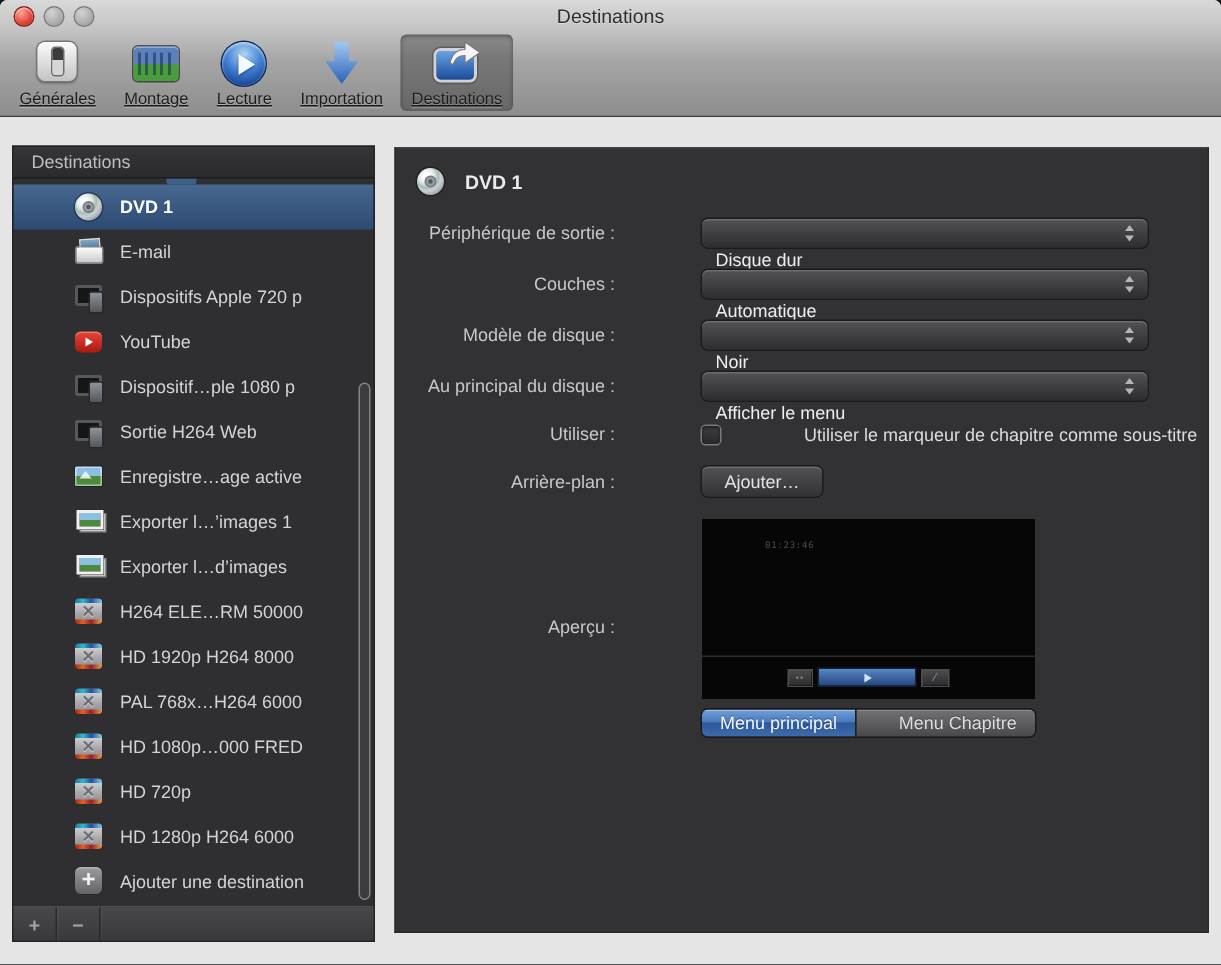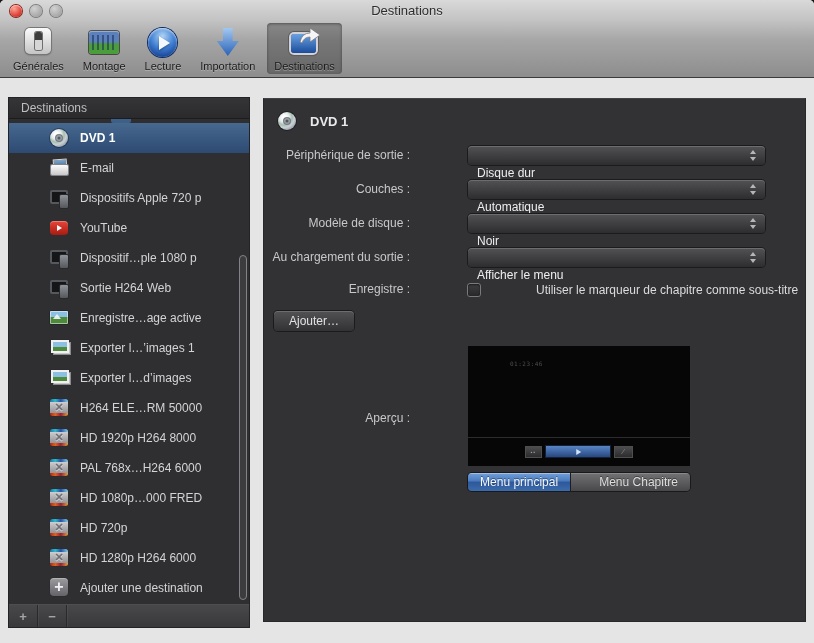--- a/index.html
+++ b/index.html
@@ -18,21 +18,21 @@
   .titlebar { position:relative; height:22px; }
   .traffic-lights { position:absolute; left:10px; top:5px; display:flex; gap:8px; }
   .tl { width:12px; height:12px; border-radius:50%; }
   .tl.red { background:radial-gradient(circle at 35% 30%, #ffa396, #e0443a 60%, #a8261c); box-shadow:0 0 0 1px #8c2018, inset 0 1px 1px rgba(255,255,255,.5); }
   .tl.dim { background:radial-gradient(circle at 35% 30%, #d2d2d2, #a8a8a8 70%, #909090); box-shadow:0 0 0 1px #7c7c7c; }
   .win-title { text-align:center; line-height:21px; font-size:13px; color:#2e2e2e; text-shadow:0 1px 0 rgba(255,255,255,.45); }
   .toolbar { position:absolute; left:6px; top:23px; display:flex; gap:5px; }
   .tb-btn { display:flex; flex-direction:column; align-items:center; padding:2px 7px 2px; border-radius:4px; cursor:default; }
   .tb-btn.selected { background:rgba(22,22,24,.32); box-shadow:inset 0 1px 3px rgba(0,0,0,.4); }
   .tb-icon { width:36px; height:35px; position:relative; }
-  .tb-label { font-size:11px; color:#1b1b1b; text-shadow:0 1px 0 rgba(255,255,255,.3); }
+  .tb-label { font-size:11px; color:#1b1b1b; text-shadow:0 1px 0 rgba(255,255,255,.3);text-decoration:underline; }
   .tb-icon::before,.tb-icon::after { content:''; position:absolute; }
   .icon-general::before { left:5px; top:3px; width:26px; height:26px; border-radius:5px;
     background:linear-gradient(#fbfbfb,#c4c4c4); box-shadow:0 0 0 1px #767676, 0 1px 2px rgba(0,0,0,.45); }
   .icon-general::after { left:15px; top:7px; width:7px; height:18px; border-radius:2px;
     background:linear-gradient(#3c3c3c 0 46%, #d6d6d6 46%); box-shadow:0 0 0 1px #6e6e6e; }
   .icon-montage::before { left:3px; top:6px; width:30px; height:23px; border-radius:3px;
     background:linear-gradient(#5c80bc 0 52%, #4a9c3c 52%); box-shadow:0 0 0 1px rgba(0,0,0,.55), inset 0 1px 0 rgba(255,255,255,.35); }
   .icon-montage::after { left:6px; top:10px; width:24px; height:15px;
     background:repeating-linear-gradient(90deg, rgba(16,34,74,.5) 0 2px, transparent 2px 5px); }
   .icon-lecture::before { left:3px; top:3px; width:29px; height:29px; border-radius:50%;
@@ -315,34 +315,35 @@
 
       <div class="frow">
         <span class="flabel">Modèle de disque :</span>
         <div class="fctl dropdown">
           <span class="dd-text">Noir</span>
           <span class="dd-arrows"></span>
         </div>
       </div>
 
       <div class="frow">
-        <span class="flabel">Au chargement du sortie :</span>
+        <span class="flabel">Au principal du disque :</span>
         <div class="fctl dropdown">
           <span class="dd-text">Afficher le menu</span>
           <span class="dd-arrows"></span>
         </div>
       </div>
 
       <div class="frow" style="margin-bottom:14px;">
-        <span class="flabel">Enregistre :</span>
+        <span class="flabel">Utiliser :</span>
         <span class="fctl checkbox"></span>
         <span class="cb-label">Utiliser le marqueur de chapitre comme sous-titre</span>
       </div>
 
       <div class="frow">
+        <span class="flabel">Arrière-plan :</span>
         <button class="fctl btn">Ajouter…</button>
       </div>
 
       <div class="frow preview-row">
         <span class="flabel">Aperçu :</span>
         <div class="fctl">
           <div class="preview-box">
             <span class="pv-time">01:23:46</span>
             <span class="pv-sep"></span>
             <div class="pv-controls">

